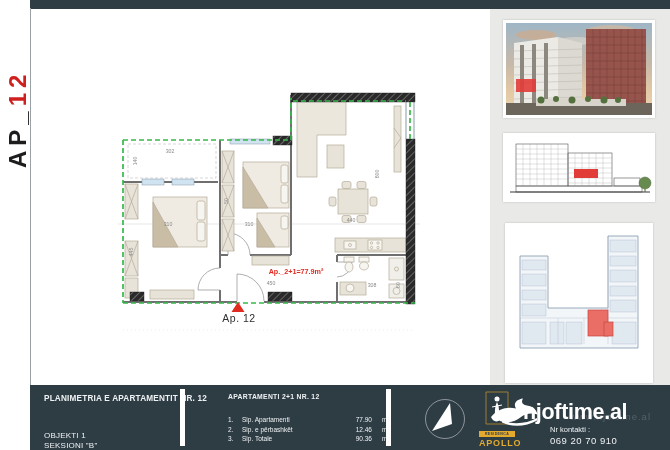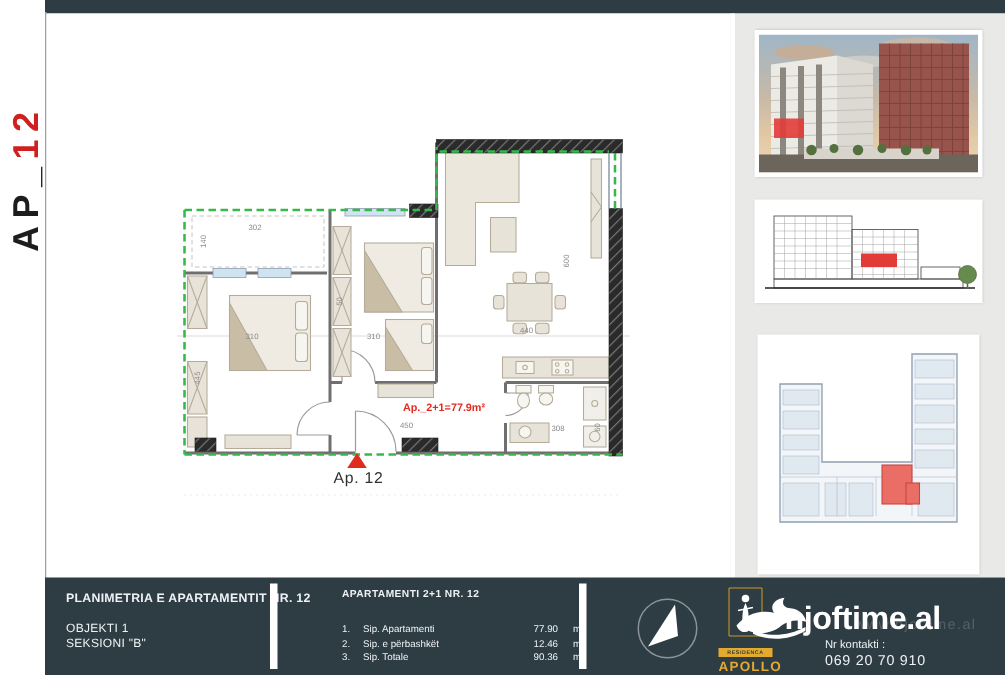--- a/index.html
+++ b/index.html
@@ -24,21 +24,21 @@
   .sidebar{position:absolute;left:487px;top:9px;width:183px;height:376px;background:#e9e9e7;border-left:3px solid #fff;box-sizing:border-box;}
   .card{position:absolute;background:#fff;box-shadow:0 0 2px rgba(0,0,0,.2);}
   .card svg{display:block;margin:3px;}
   .card-photo{left:13px;top:11px;width:152px;height:98px;}
   .card-elev{left:13px;top:124px;width:152px;height:69px;}
   .card-key{left:15px;top:214px;width:148px;height:160px;}
   
   .footer{position:absolute;left:30px;top:385px;width:640px;height:65px;background:#2e3c44;color:#eef2f4;}
   .f-left{position:absolute;left:14px;top:9px;}
   .f-left .title{font-size:8.2px;font-weight:600;letter-spacing:.2px;}
-  .f-left .lines{margin-top:11px;font-size:8px;line-height:10px;letter-spacing:.2px;}
+  .f-left .lines{margin-top:28px;font-size:8px;line-height:10px;letter-spacing:.2px;}
   .f-div{position:absolute;top:4px;width:5px;height:57px;background:#fff;}
   .f-div1{left:150px;} .f-div2{left:356px;}
   .f-mid{position:absolute;left:198px;top:8px;font-size:6.5px;}
   .f-mid .title{font-size:6.8px;font-weight:600;letter-spacing:.3px;}
   .f-mid .rows{margin-top:15px;line-height:9.5px;}
   .f-row{display:flex;}
   .f-row .no{width:14px;}
   .f-row .lab{width:100px;}
   .f-row .val{width:30px;text-align:right;}
   .f-row .unit{margin-left:10px;}

